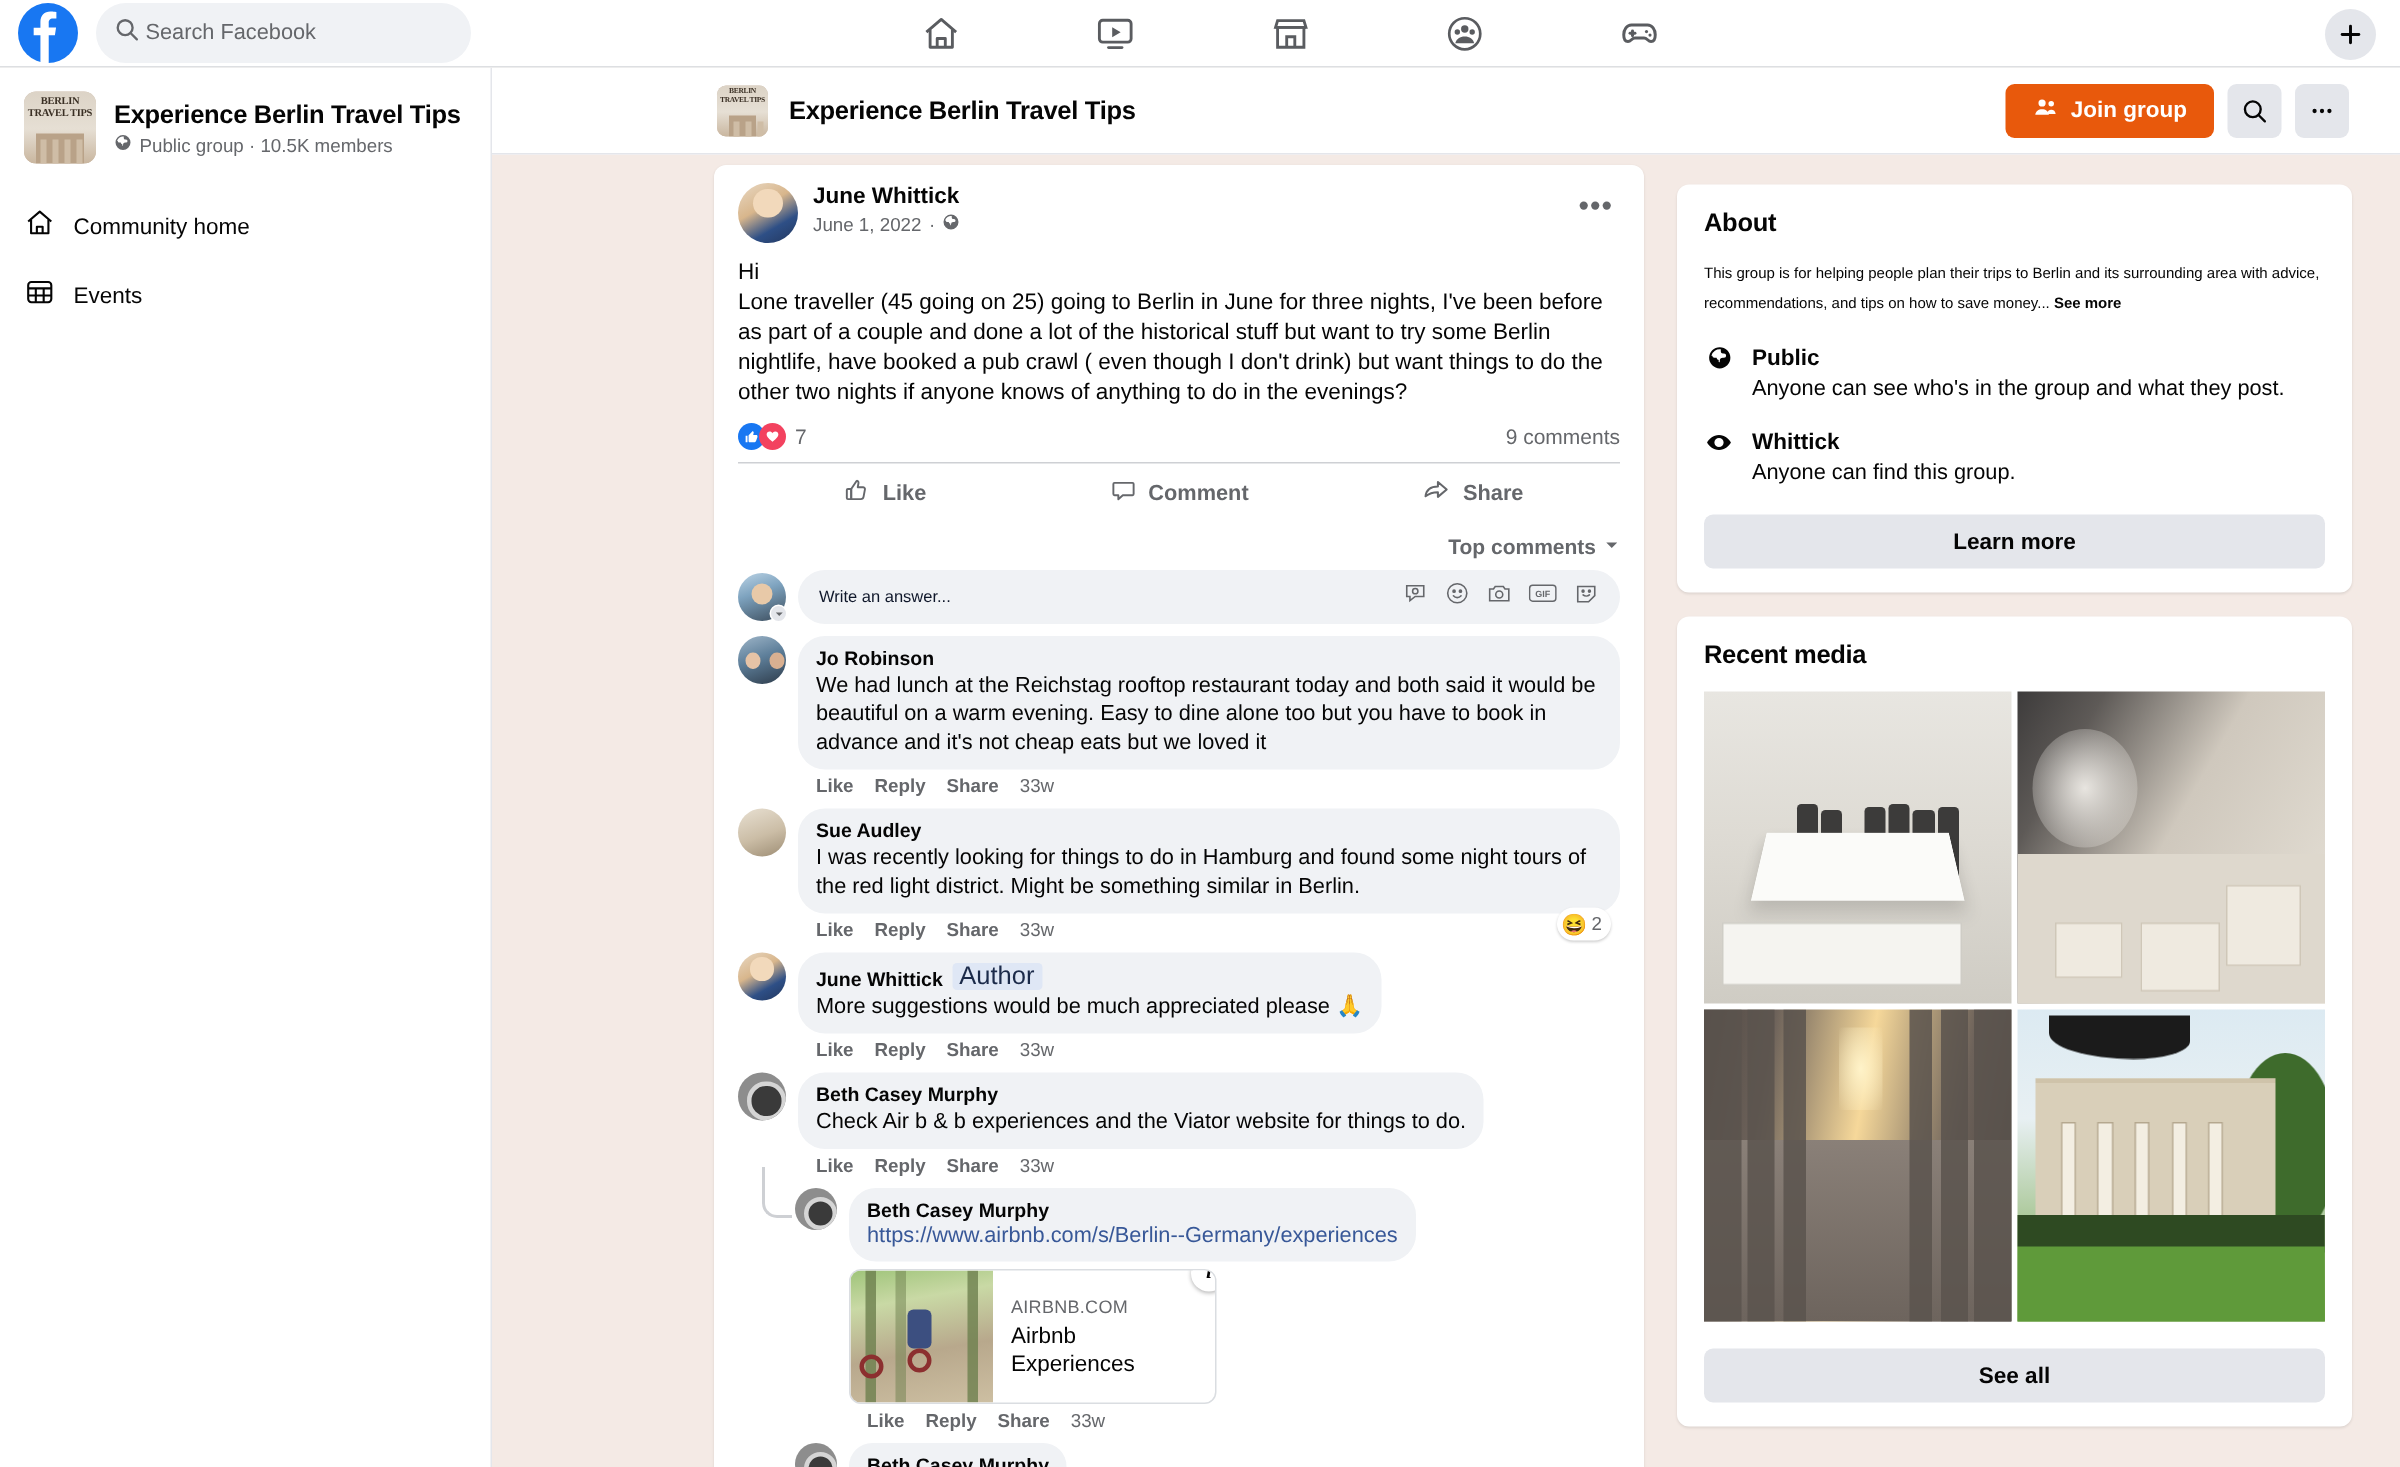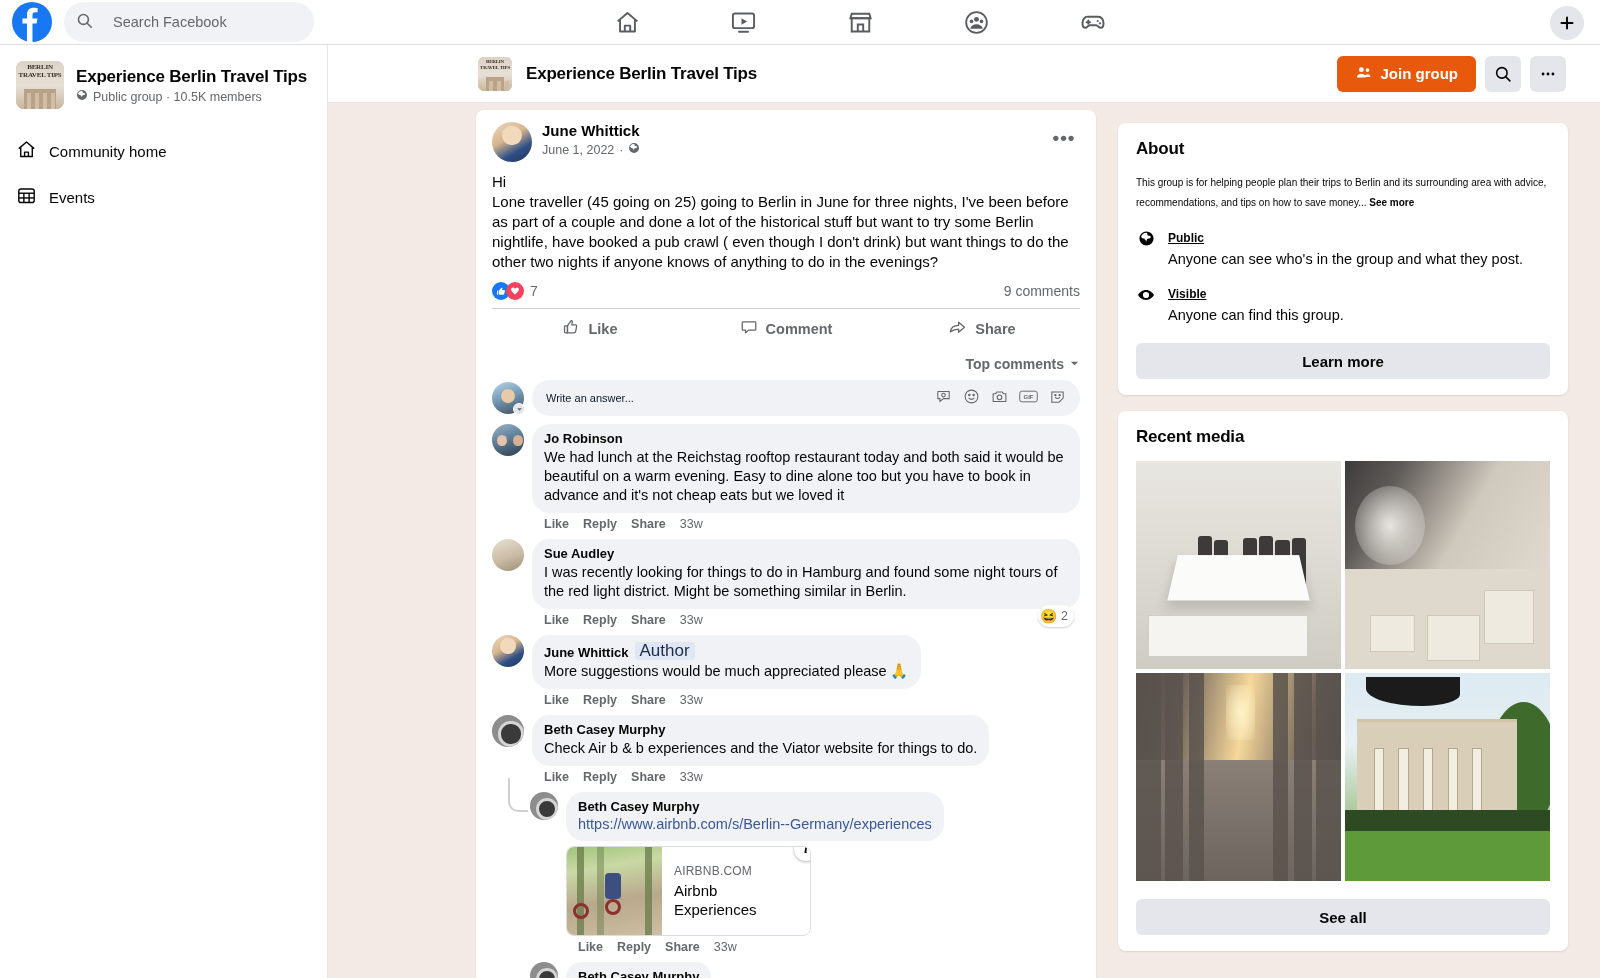--- a/index.html
+++ b/index.html
@@ -26,21 +26,21 @@
     background: #1877f2; margin-left: 12px;
     display: flex; align-items: center; justify-content: center;
     flex: 0 0 auto;
   }
   .fb-logo svg { display: block; }
   .search-pill {
     margin-left: 12px;
     width: 250px; height: 40px;
     background: #f0f2f5; border-radius: 20px;
     display: flex; align-items: center; padding: 12px 12px;
-    gap: 20px; flex: 0 0 auto;
+    gap: 4px; flex: 0 0 auto;
   }
   .search-pill input {
     border: none; outline: none; background: transparent;
     font-family: "Liberation Sans", sans-serif;
     font-size: 14.5px; color: #050505; width: 100%;
   }
   .search-pill input::placeholder { color: #65676b; }
   .nav-center {
     position: absolute; left: 570px; top: 0;
     width: 580px; height: 44px;
@@ -264,21 +264,21 @@
   .rail { position: absolute; right: 32px; top: 20px; width: 450px; }
   .rail-card {
     background: #fff; border-radius: 8px; padding: 16px 18px 16px 18px;
     box-shadow: 0 1px 2px rgba(0,0,0,0.10); margin-bottom: 16px;
   }
   .rail-title { font-size: 17px; font-weight: bold; letter-spacing: -.2px; }
   .rail-desc { font-size: 10px; line-height: 20px; color: #050505; margin-top: 14px; }
   .see-more { font-weight: bold; cursor: pointer; }
   .about-row { display: flex; gap: 12px; margin-top: 16px; }
   .about-ico { width: 20px; flex: 0 0 auto; display:flex; justify-content:center; padding-top: 1px; }
-  .about-h { font-size: 12px; font-weight: bold; line-height: 19px; text-decoration: underline; }
+  .about-h { font-size: 15px; font-weight: bold; line-height: 19px; }
   .about-p { font-size: 14.5px; color: #050505; line-height: 19px; margin-top: 2px; }
   .gray-btn {
     margin-top: 18px; height: 36px; background: #e4e6eb; border-radius: 6px;
     display: flex; align-items: center; justify-content: center;
     font-size: 15px; font-weight: bold; cursor: pointer; color:#050505;
   }
   .media-grid {
     display: grid; grid-template-columns: 1fr 1fr; gap: 4px; margin-top: 14px;
   }
   .media-tile { height: 208px; overflow: hidden; position: relative; background:#ddd; }
@@ -730,21 +730,21 @@
       </div>
 
       <div class="about-row">
         <span class="about-ico">
           <svg width="18" height="18" viewBox="0 0 24 24" fill="#050505">
               <path d="M12 5.4C6.9 5.4 2.8 9.1 1.4 12c1.4 2.9 5.5 6.6 10.6 6.6S21.2 14.9 22.6 12C21.2 9.1 17.1 5.4 12 5.4zm0 10.7A4.1 4.1 0 1112 7.9a4.1 4.1 0 010 8.2z"></path>
               <circle cx="12" cy="12" r="2.1" fill="#fff"></circle>
             </svg>
         </span>
         <div>
-          <div class="about-h">Visible</div>
+          <div class="about-h">Whittick</div>
           <div class="about-p">Anyone can find this group.</div>
         </div>
       </div>
 
       <div class="gray-btn">Learn more</div>
     </div>
 
     <div class="rail-card">
       <div class="rail-title">Recent media</div>
       <div class="media-grid">

